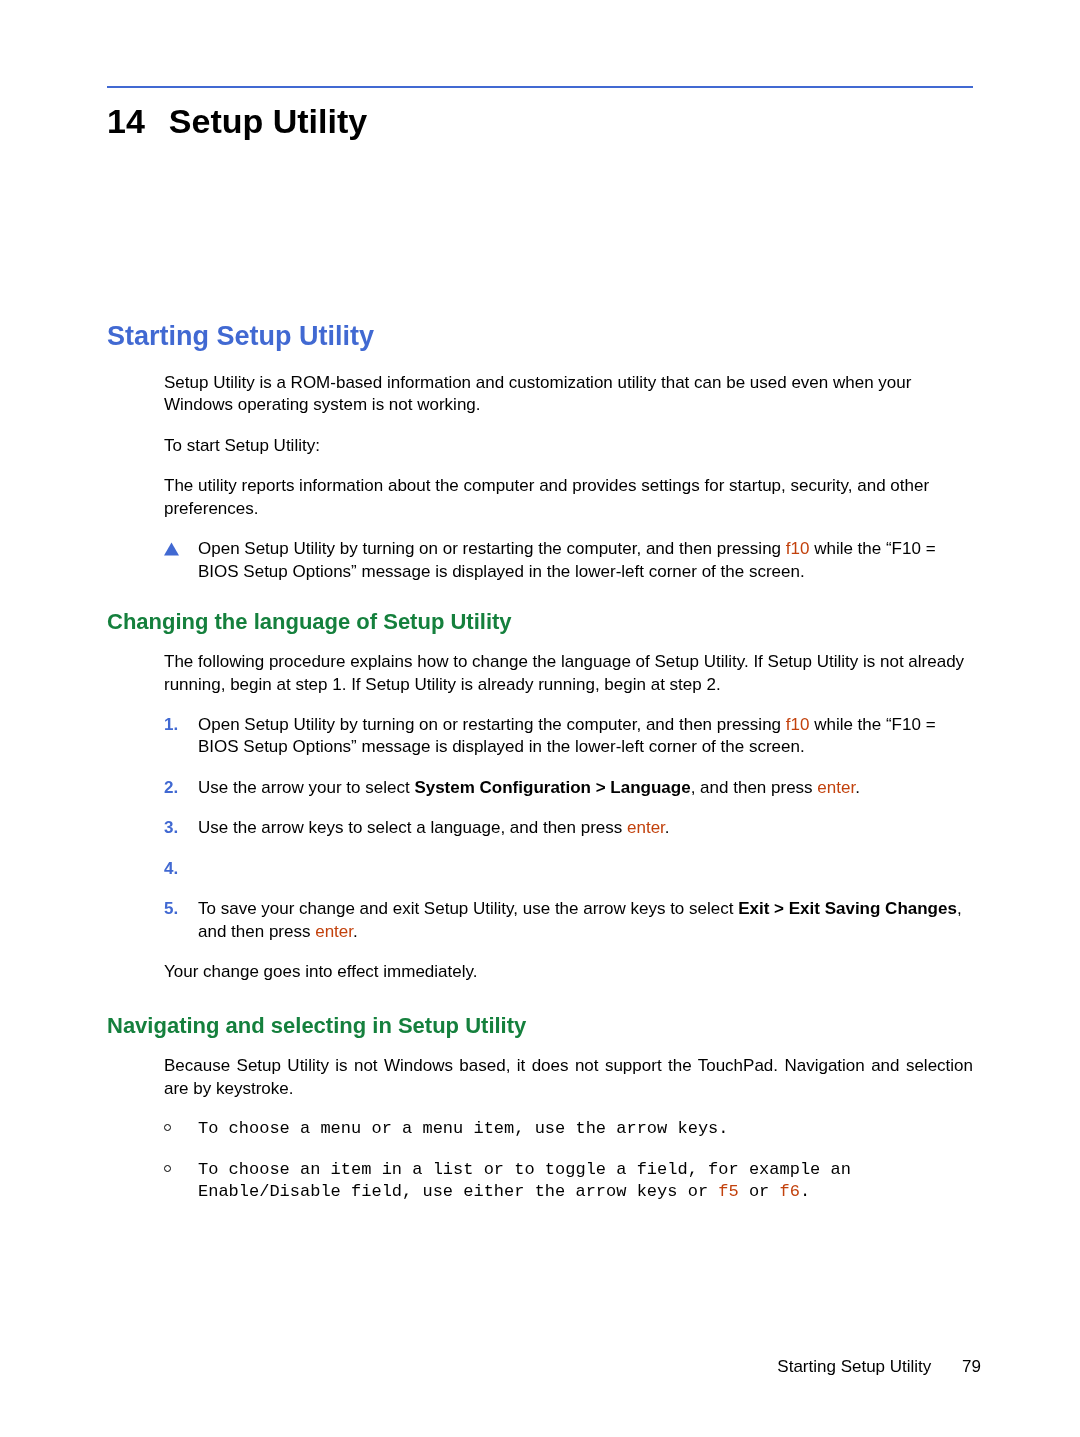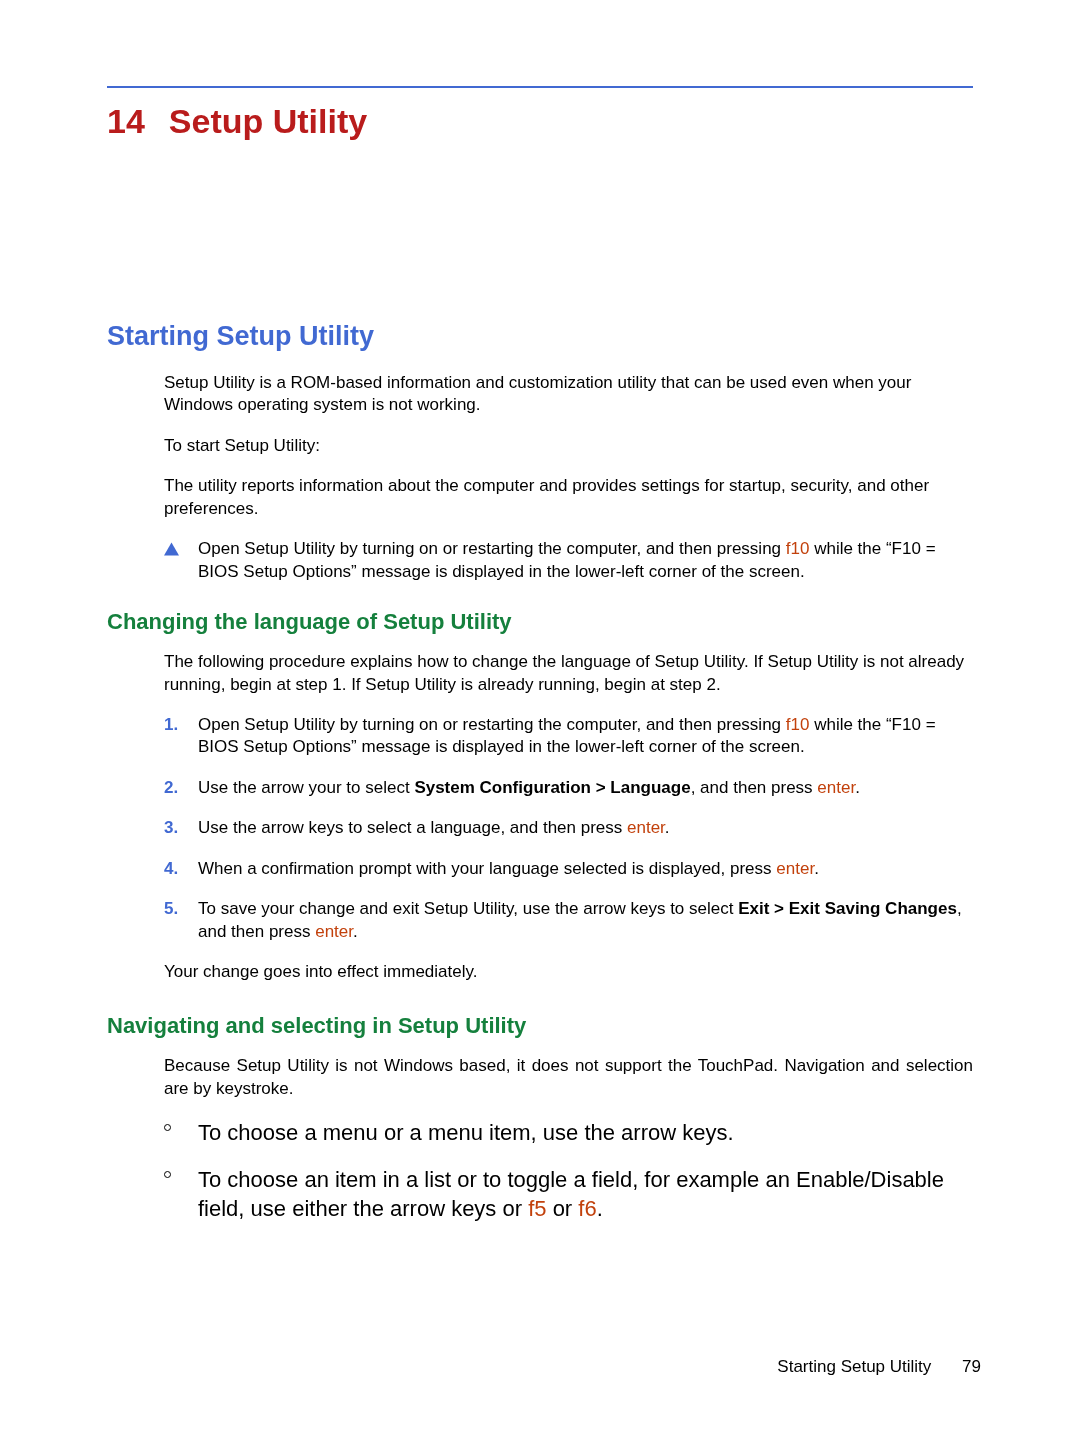--- a/index.html
+++ b/index.html
@@ -16,21 +16,21 @@
       position: relative;
     }
     .page {
       padding: 86px 107px 0 107px;
     }
     .rule {
       border-top: 2px solid #4169d2;
       margin-bottom: 14px;
     }
     .chapter-title {
-      color: #b91c1c;
+      color: #000000;
       font-size: 34px;
       font-weight: bold;
       margin-bottom: 180px;
     }
     .chapter-title .chnum {
       display: inline-block;
       margin-right: 24px;
     }
     .h2 {
       color: #4169d2;
@@ -87,23 +87,24 @@
       margin-bottom: 18px;
     }
     .ol-num {
       width: 34px;
       flex-shrink: 0;
       color: #4169d2;
       font-weight: bold;
     }
     .ul-item {
       display: flex;
-      font-size: 22px;
+      font-size: 17px;
       line-height: 1.32;
       margin-bottom: 18px;
+      font-family: Liberation Mono, monospace;
     }
     .bullet {
       width: 34px;
       flex-shrink: 0;
       display: flex;
       align-items: flex-start;
     }
     .bullet-dot {
       width: 7px;
       height: 7px;
@@ -171,23 +172,20 @@
         </div>
       </div>
       <div class="ol-item">
         <div class="ol-num">3.</div>
         <div>
           <span>Use the arrow keys to select a language, and then press </span><span class="keycap">enter</span><span>.</span>
         </div>
       </div>
       <div class="ol-item">
         <div class="ol-num">4.</div>
-        <div>
-          <span>When a confirmation prompt with your language selected is displayed, press </span><span class="keycap">enter</span><span>.</span>
-        </div>
       </div>
       <div class="ol-item">
         <div class="ol-num">5.</div>
         <div>
           <span>To save your change and exit Setup Utility, use the arrow keys to select </span><span class="bold">Exit &gt; Exit Saving Changes</span><span>, and then press </span><span class="keycap">enter</span><span>.</span>
         </div>
       </div>
     </div>
 
     <p class="para">Your change goes into effect immediately.</p>

